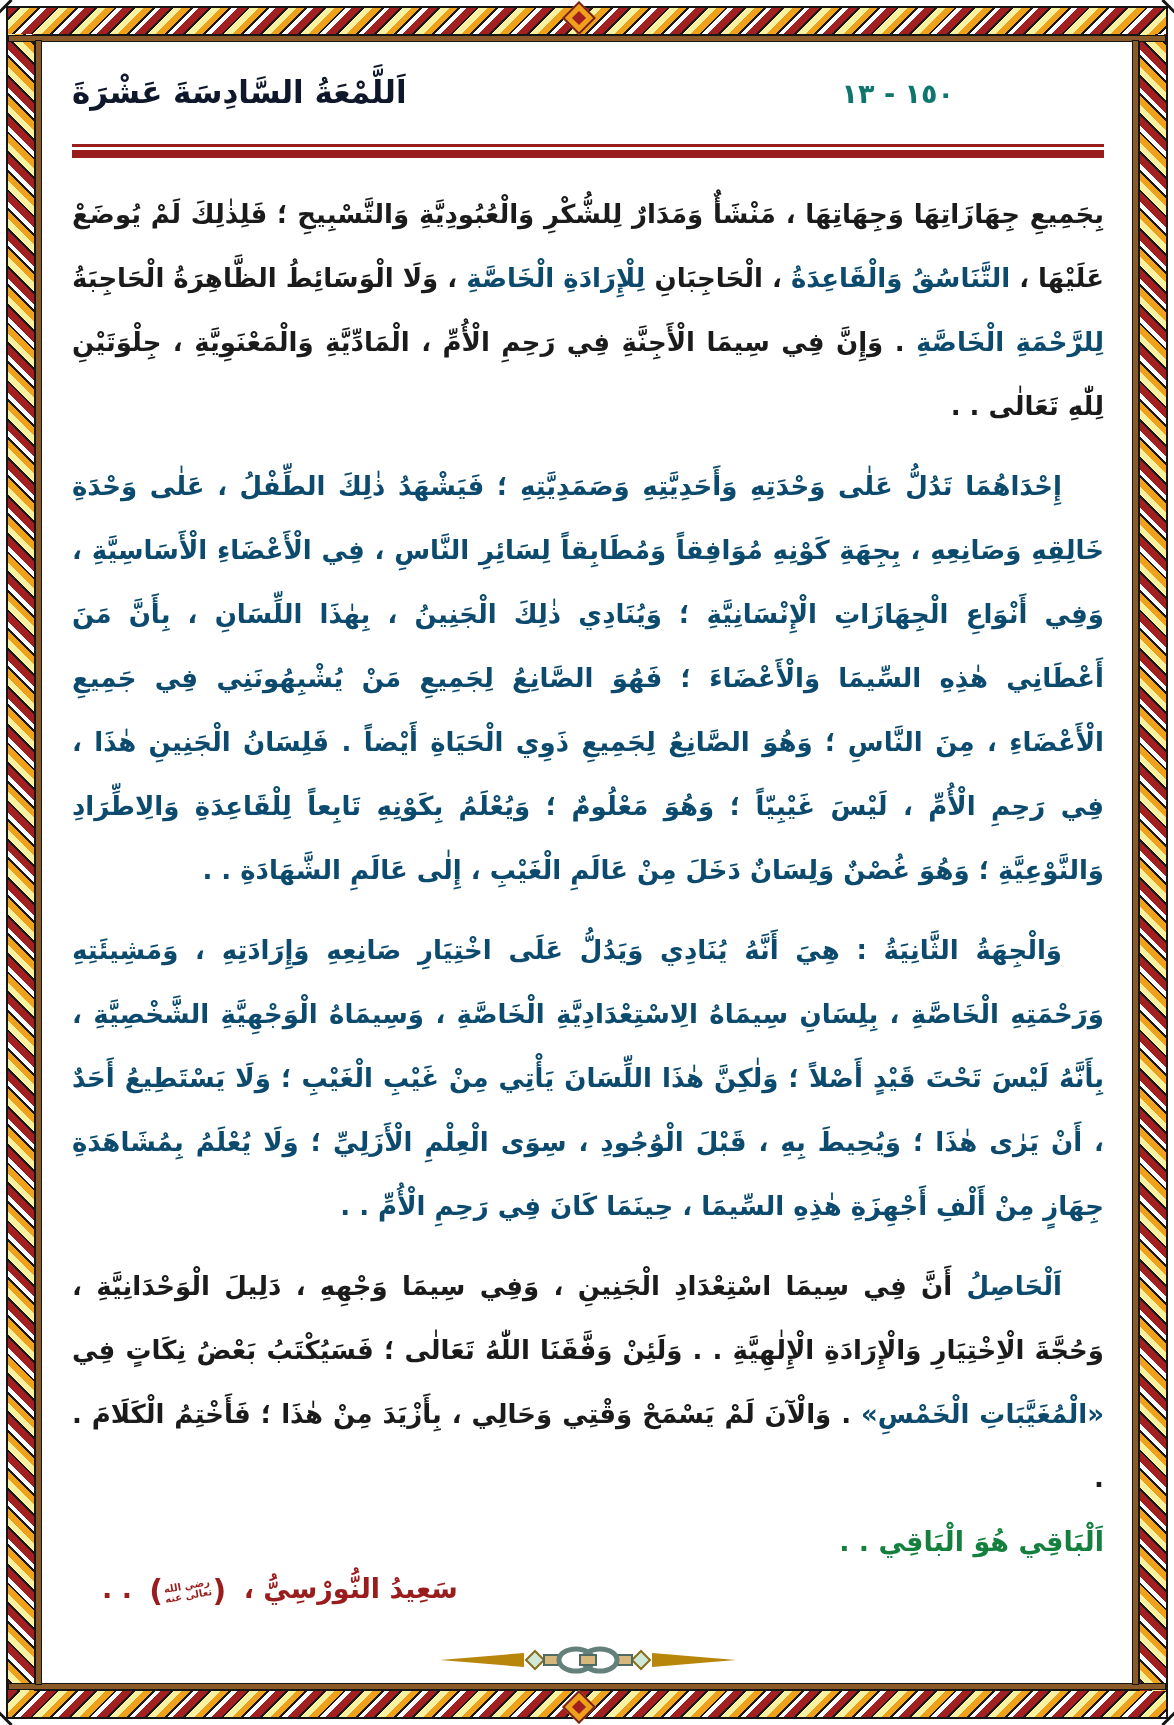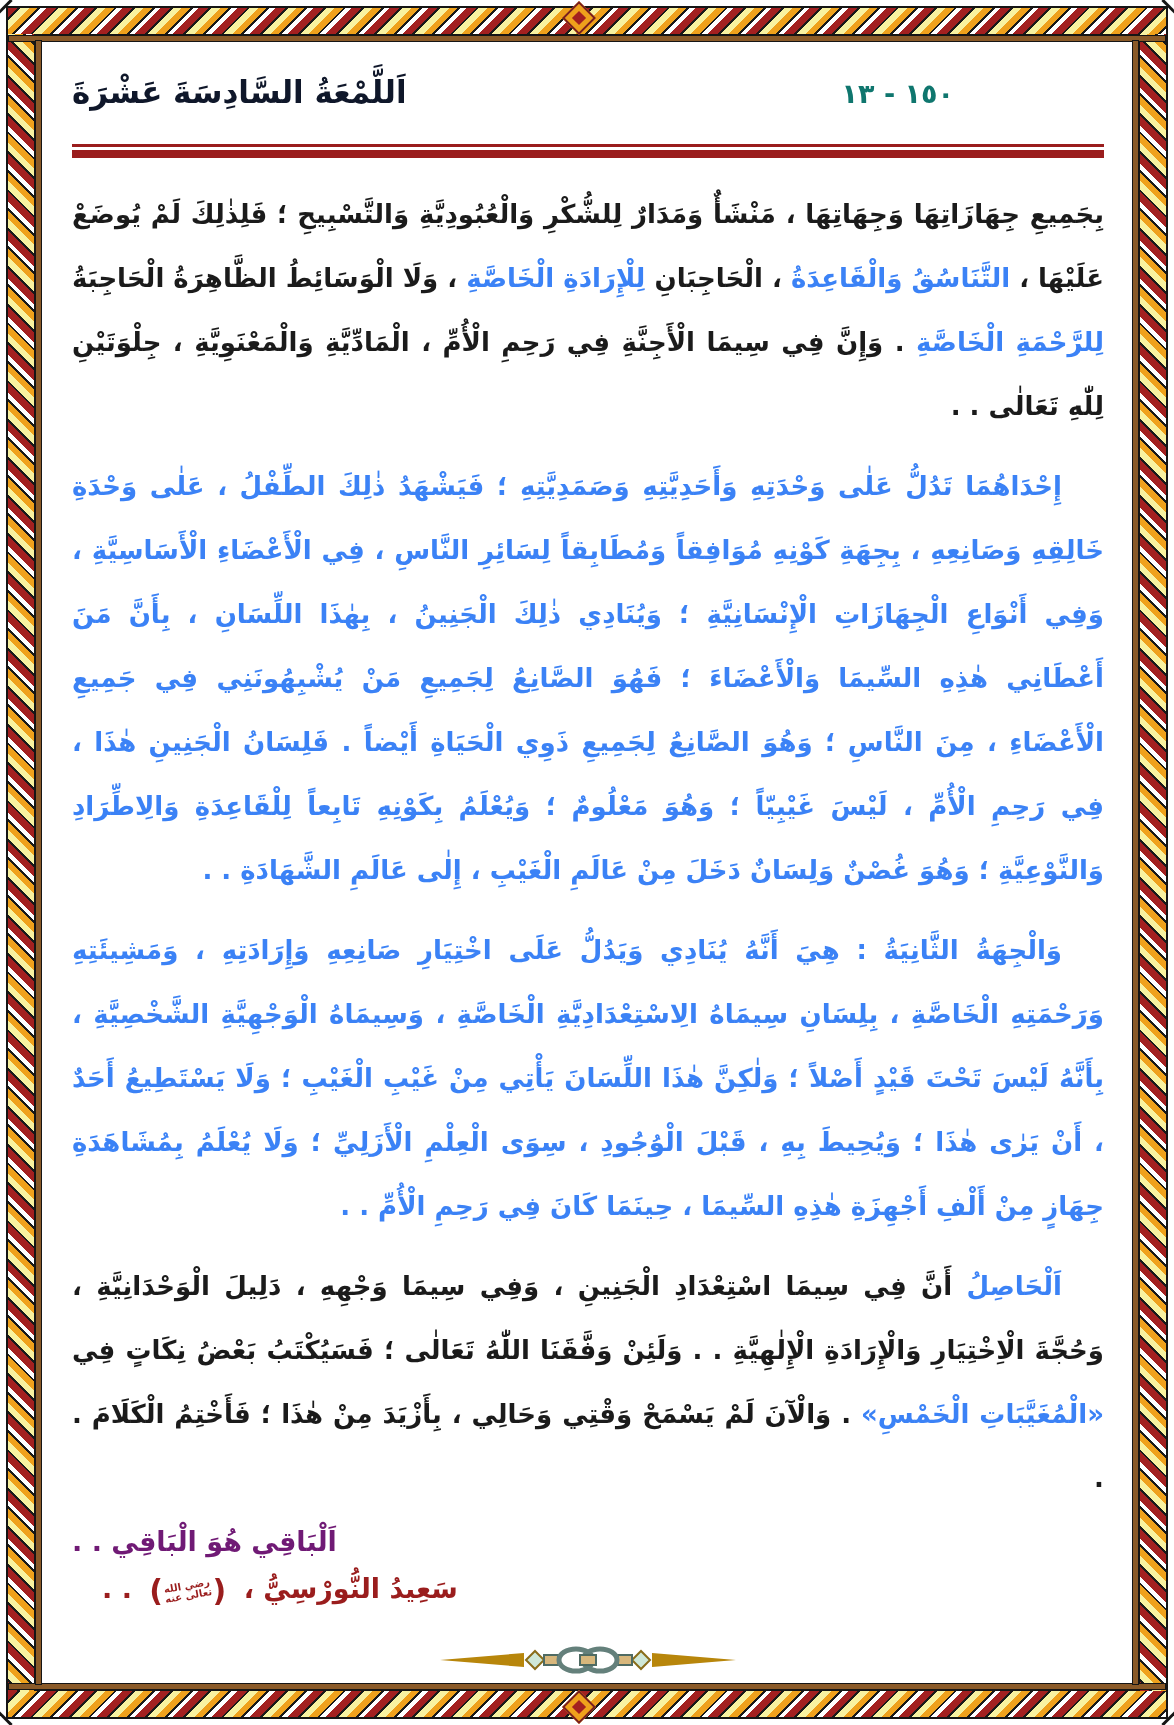--- a/index.html
+++ b/index.html
@@ -48,23 +48,23 @@
   .title{position:absolute;left:0;right:0;top:8px;text-align:left;
     font-size:31px;font-weight:bold;color:#0f172a;letter-spacing:1px;}
   .pagenum{position:absolute;top:12px;right:150px;font-size:27px;font-weight:bold;color:#0f766e;}
   .rule-thin{height:3px;background:#9a1d1d;margin-top:6px;}
   .rule-thick{height:8px;background:#9a1d1d;margin-top:3px;}
 
   .body-text{margin-top:24px;font-size:26px;font-weight:bold;line-height:64px;
     text-align:justify;color:#1b1b1b;}
   .body-text p{margin:0 0 16px 0;}
   .body-text p.indent{text-indent:42px;}
-  .red{color:#3b82f6;}
+  .red{color:#0c4a6e;}
 
-  .baqi-line{margin-top:10px;text-align:left;font-size:27px;font-weight:bold;color:#701a75;}
+  .baqi-line{margin-top:10px;text-align:right;font-size:27px;font-weight:bold;color:#15803d;}
   .signature-line{margin-top:16px;text-align:left;padding-left:30px;
     font-size:27px;font-weight:bold;color:#9a1d1d;}
   .seal{display:inline-block;direction:ltr;vertical-align:middle;margin:0 8px;}
   .seal .paren{font-size:30px;vertical-align:middle;color:#9a1d1d;}
   .seal .seal-core{display:inline-block;vertical-align:middle;
     font-size:10px;line-height:10px;text-align:center;color:#9a1d1d;
     transform:rotate(-10deg);margin:0 1px;}
   .ornament-row{margin-top:34px;text-align:center;}
 </style>
 </head>

